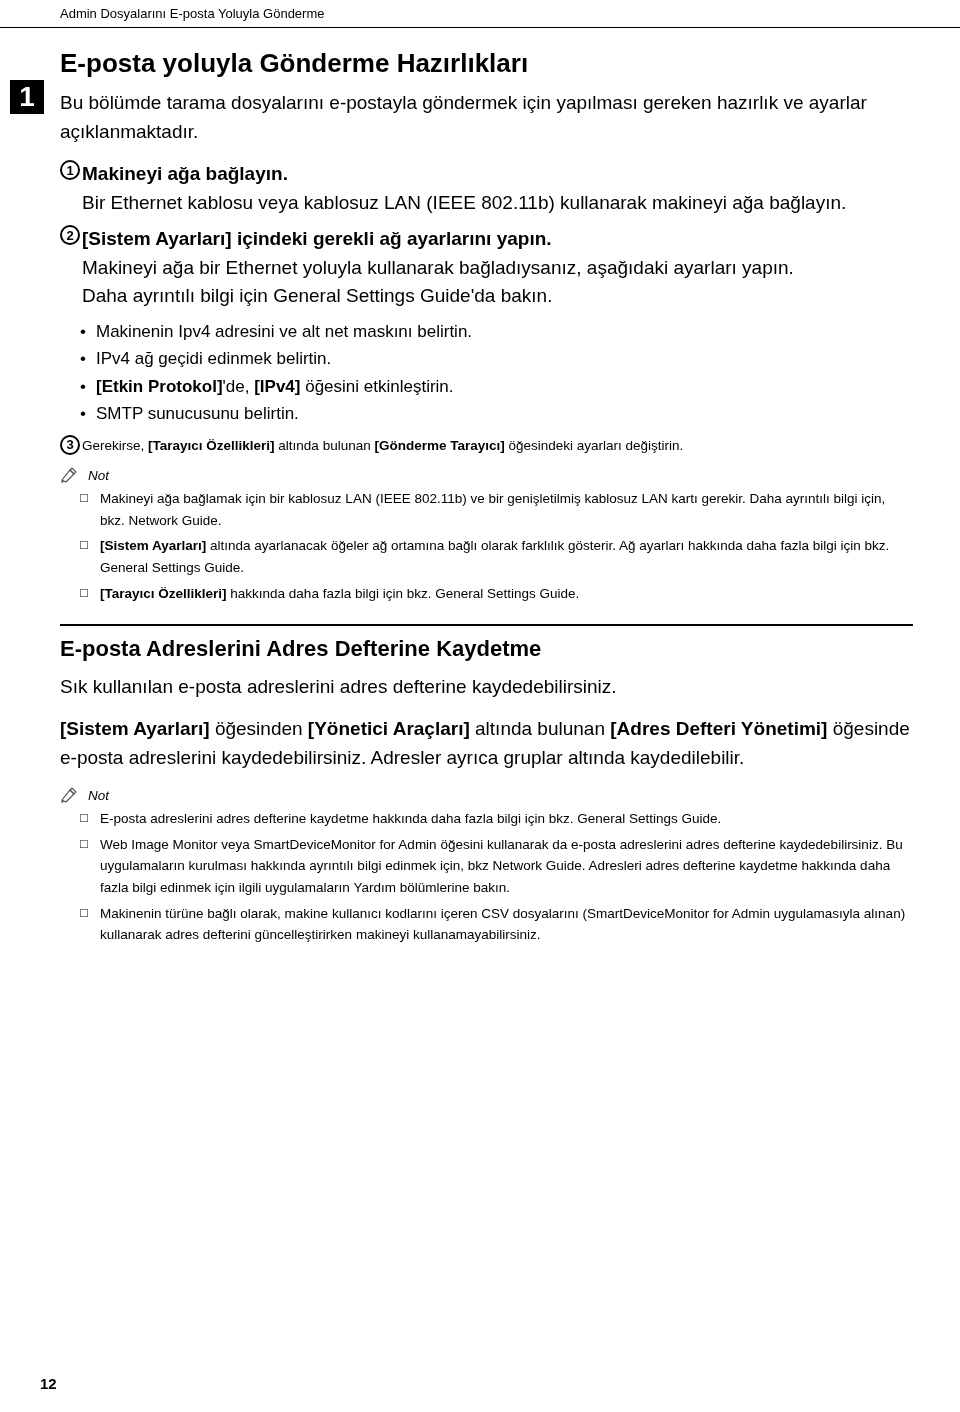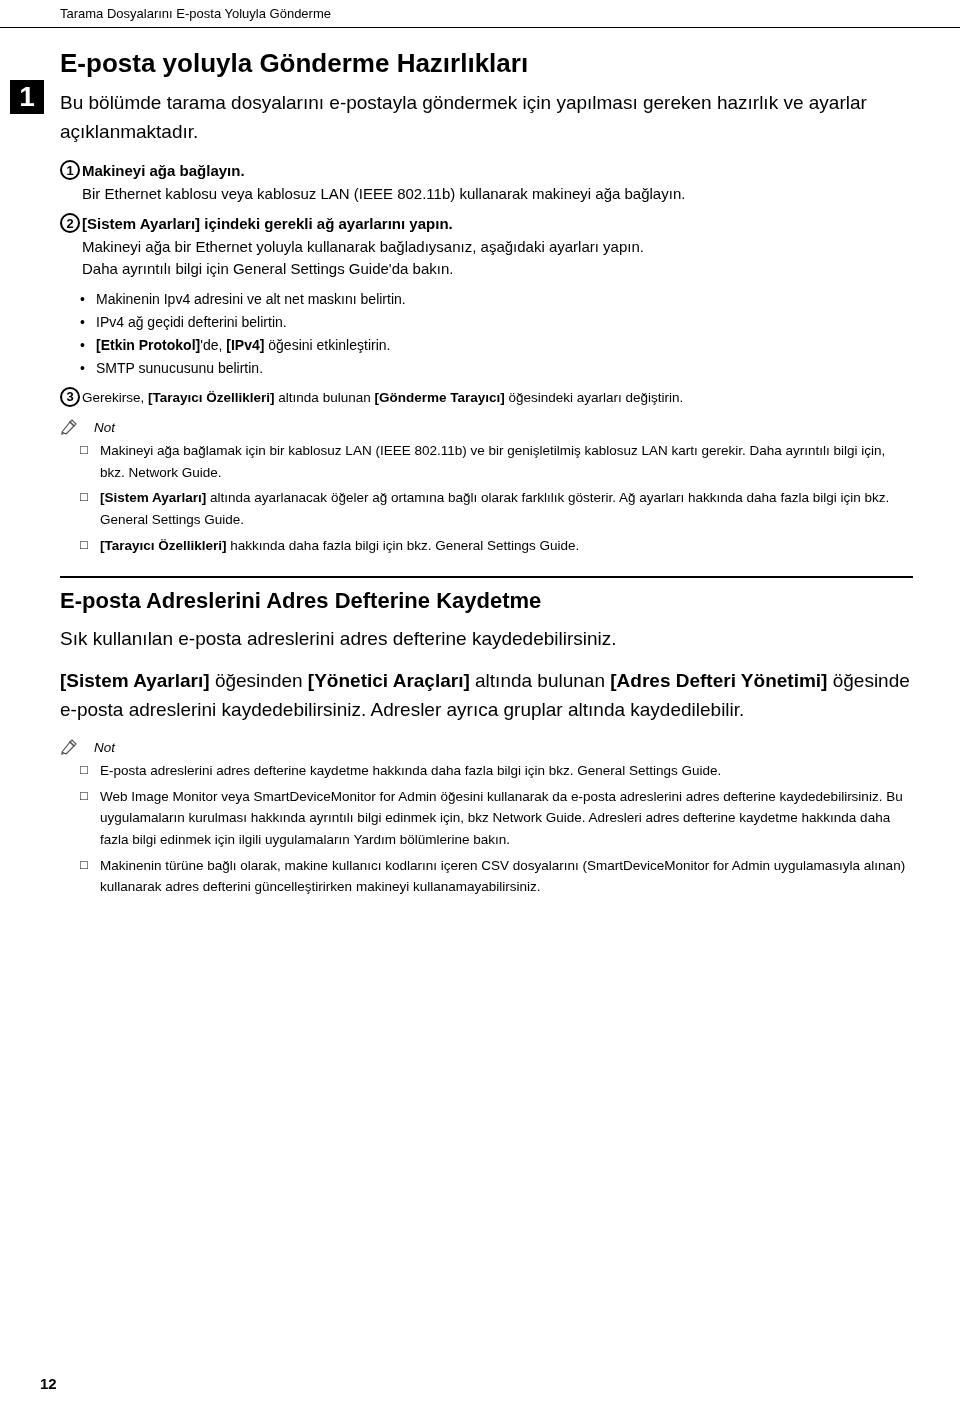--- a/index.html
+++ b/index.html
@@ -67,36 +67,36 @@
     }
 
     
     .step {
       display: flex;
       align-items: flex-start;
       margin-bottom: 8px;
     }
 
     .step-text {
-      font-size: 15px;
+      font-size: 19px;
       line-height: 1.5;
     }
 
     .step-text strong, .step-text b {
       font-weight: bold;
     }
 
     
     .bullet-list {
       list-style: none;
       margin: 4px 0 8px 20px;
     }
 
     .bullet-list li {
-      font-size: 14px;
+      font-size: 17px;
       line-height: 1.5;
       padding-left: 16px;
       position: relative;
       margin-bottom: 2px;
     }
 
     .bullet-list li::before {
       content: "•";
       position: absolute;
       left: 0;
@@ -111,21 +111,21 @@
       margin: 10px 0 10px 0;
     }
 
     .note-title {
       display: flex;
       align-items: center;
       font-style: italic;
       font-size: 13.5px;
       font-weight: normal;
       margin-bottom: 4px;
-      gap: 12px;
+      gap: 6px;
     }
 
     
     .checkbox-list {
       list-style: none;
       margin: 0 0 0 20px;
     }
 
     .checkbox-list li {
       font-size: 13.5px;
@@ -207,21 +207,21 @@
       flex-shrink: 0;
     }
 
   </style>
 </head>
 <body>
 
 <div class="page-container">
 
   <div class="header-bar">
-    <span>Tarama Dosyalarını E-posta Yoluyla Gönderme</span>
+    <span>Admin Dosyalarını E-posta Yoluyla Gönderme</span>
   </div>
 
   <div class="side-number">1</div>
 
   <div class="main-content">
 
     <div class="section-title-large">E-posta yoluyla Gönderme Hazırlıkları</div>
 
     <div class="intro-para">Bu bölümde tarama dosyalarını e-postayla göndermek için yapılması gereken hazırlık ve ayarlar açıklanmaktadır.</div>
 
@@ -240,21 +240,21 @@
         <strong><span>[Sistem Ayarları] içindeki gerekli ağ ayarlarını yapın.</span></strong>
         <br>
         <span>Makineyi ağa bir Ethernet yoluyla kullanarak bağladıysanız, aşağıdaki ayarları yapın.</span>
         <br>
         <span>Daha ayrıntılı bilgi için General Settings Guide'da bakın.</span>
       </div>
     </div>
 
     <ul class="bullet-list">
       <li><span>Makinenin Ipv4 adresini ve alt net maskını belirtin.</span></li>
-      <li><span>IPv4 ağ geçidi defterini belirtin.</span></li>
+      <li><span>IPv4 ağ geçidi edinmek belirtin.</span></li>
       <li><b>[Etkin Protokol]</b>'de, <b>[IPv4]</b> öğesini etkinleştirin.</li>
       <li><span>SMTP sunucusunu belirtin.</span></li>
     </ul>
 
     <div class="step" style="margin-top:8px; align-items:flex-start;">
       <span class="circled-num">3</span>
       <div class="step3-text">
         Gerekirse, <strong>[Tarayıcı Özellikleri]</strong> altında bulunan <strong>[Gönderme Tarayıcı]</strong> öğesindeki ayarları değiştirin.
       </div>
     </div>

